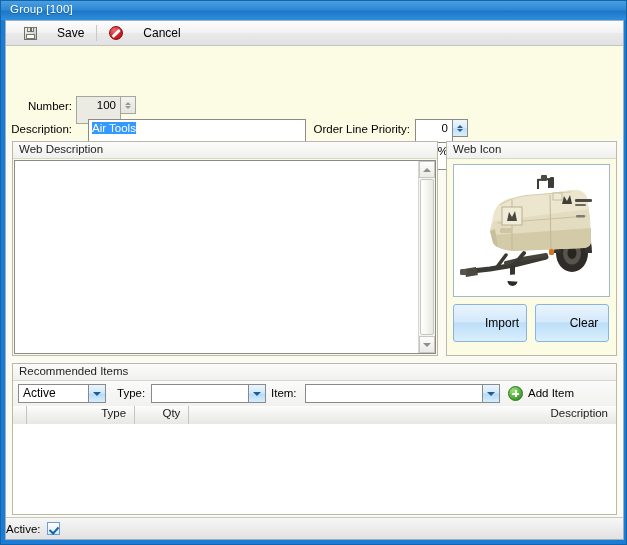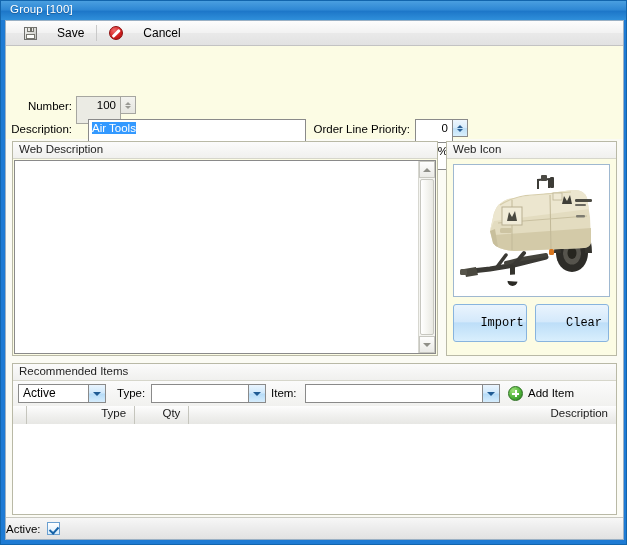--- a/index.html
+++ b/index.html
@@ -289,21 +289,21 @@
   }
   .compressor { position: absolute; left: 0; top: 0; }
 
   
   .btn {
     position: absolute;
     box-sizing: border-box;
     background: linear-gradient(to bottom, #eaf4fd 0%, #d4e9fb 46%, #bddef8 50%, #d9effd 100%);
     border: 1px solid #88b4de;
     border-radius: 3px;
-    font-family: Liberation Mono, monospace;
+    font-family: Liberation Sans, sans-serif;
     font-size: 12px;
     color: #000000;
     display: flex;
     align-items: center;
     justify-content: center;
     cursor: default;
     padding-left: 24px;
   }
 
   

